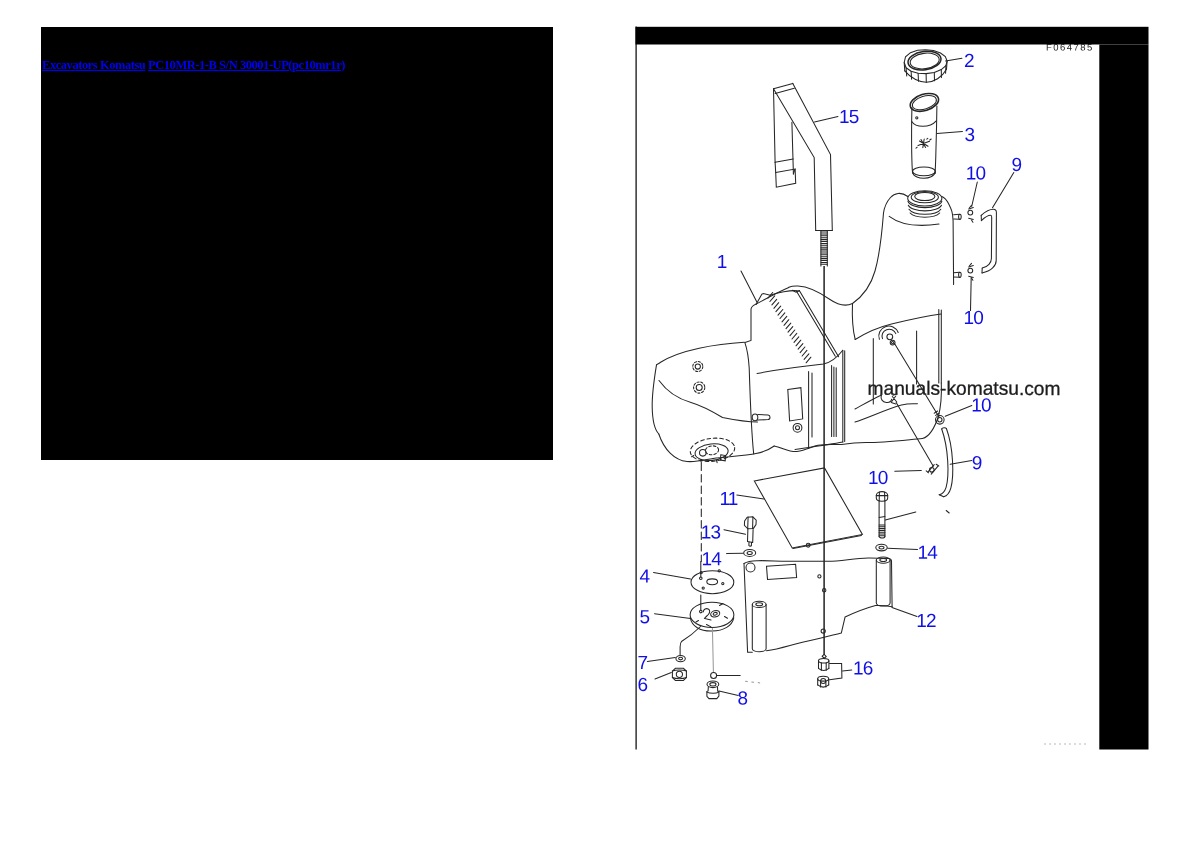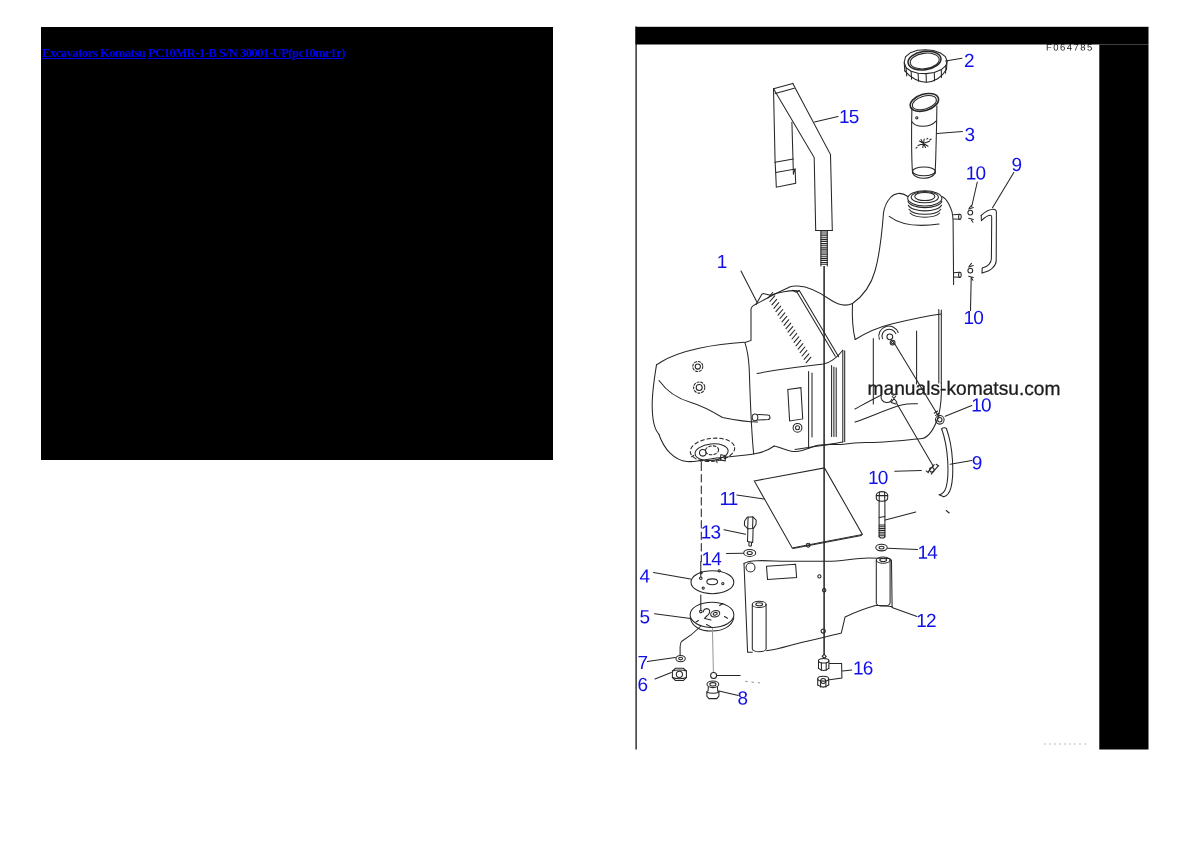--- a/index.html
+++ b/index.html
@@ -1,17 +1,17 @@
 <!DOCTYPE html>
 <html><head>
 <meta charset="utf-8">
 <style>
 html,body { margin:0; padding:0; background:#ffffff; width:1190px; height:842px; overflow:hidden; }
 .blackbox { position:absolute; left:41px; top:27px; width:512px; height:432.8px; background:#000; }
-.linkline { position:absolute; left:42px; top:46px; opacity:0.999; transform:rotate(0.025deg); font-family:"Liberation Serif", serif; font-weight:bold; font-size:12.5px; letter-spacing:-0.45px; color:#0000f5; }
+.linkline { position:absolute; left:42px; top:58px; opacity:0.999; transform:rotate(0.025deg); font-family:"Liberation Serif", serif; font-weight:bold; font-size:12.5px; letter-spacing:-0.45px; color:#0000f5; }
 svg { position:absolute; left:0; top:0; }
 .ln { stroke:#262626; stroke-width:1.05; fill:none; stroke-linecap:round; }
 .lbl { font-family:"Liberation Sans", sans-serif; font-size:19px; letter-spacing:-0.8px; fill:#0f0fe6; }
 </style>
 </head>
 <body>
 <svg width="1190" height="842" viewBox="0 0 1190 842" style="opacity:0.999">
 <text x="1046" y="50.5" font-size="9.5" letter-spacing="1.45" fill="#222" font-family="Liberation Sans, sans-serif" transform="rotate(0.03 1046 50)">F064785</text>
 <rect x="635.5" y="26.8" width="513" height="17.7" fill="#000"></rect>
 <rect x="1099.3" y="44.5" width="49.2" height="705" fill="#000"></rect>

